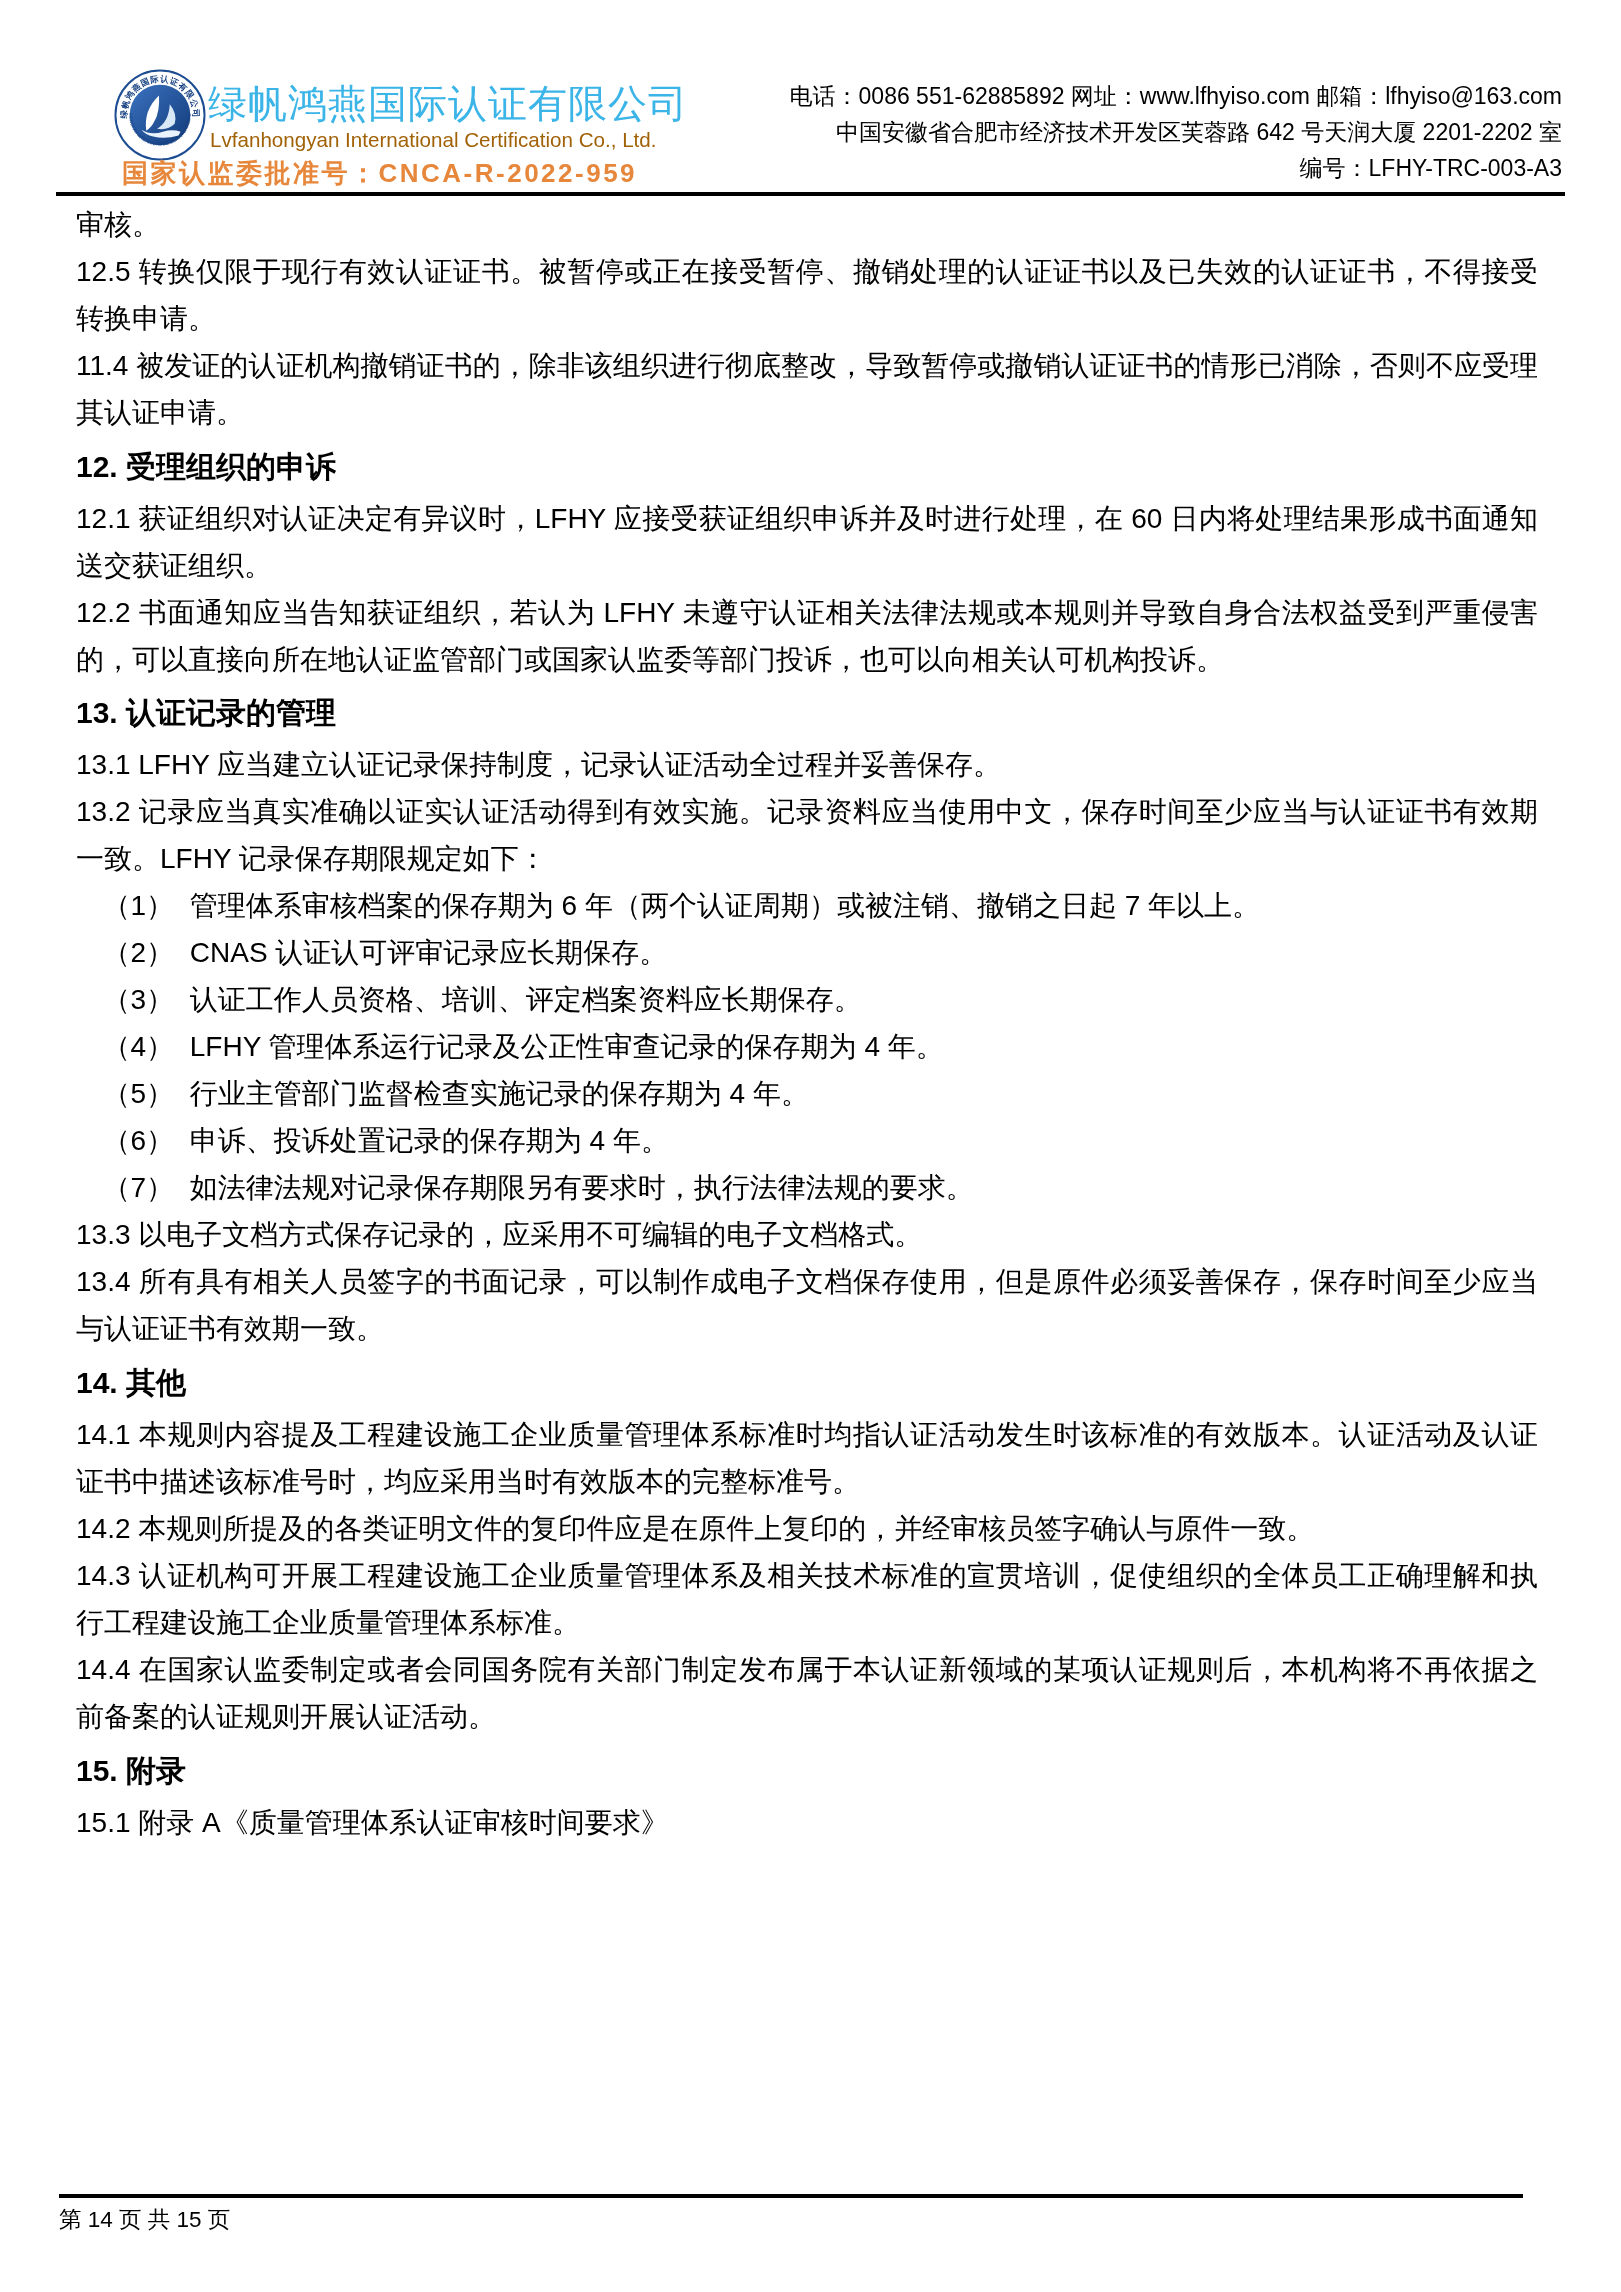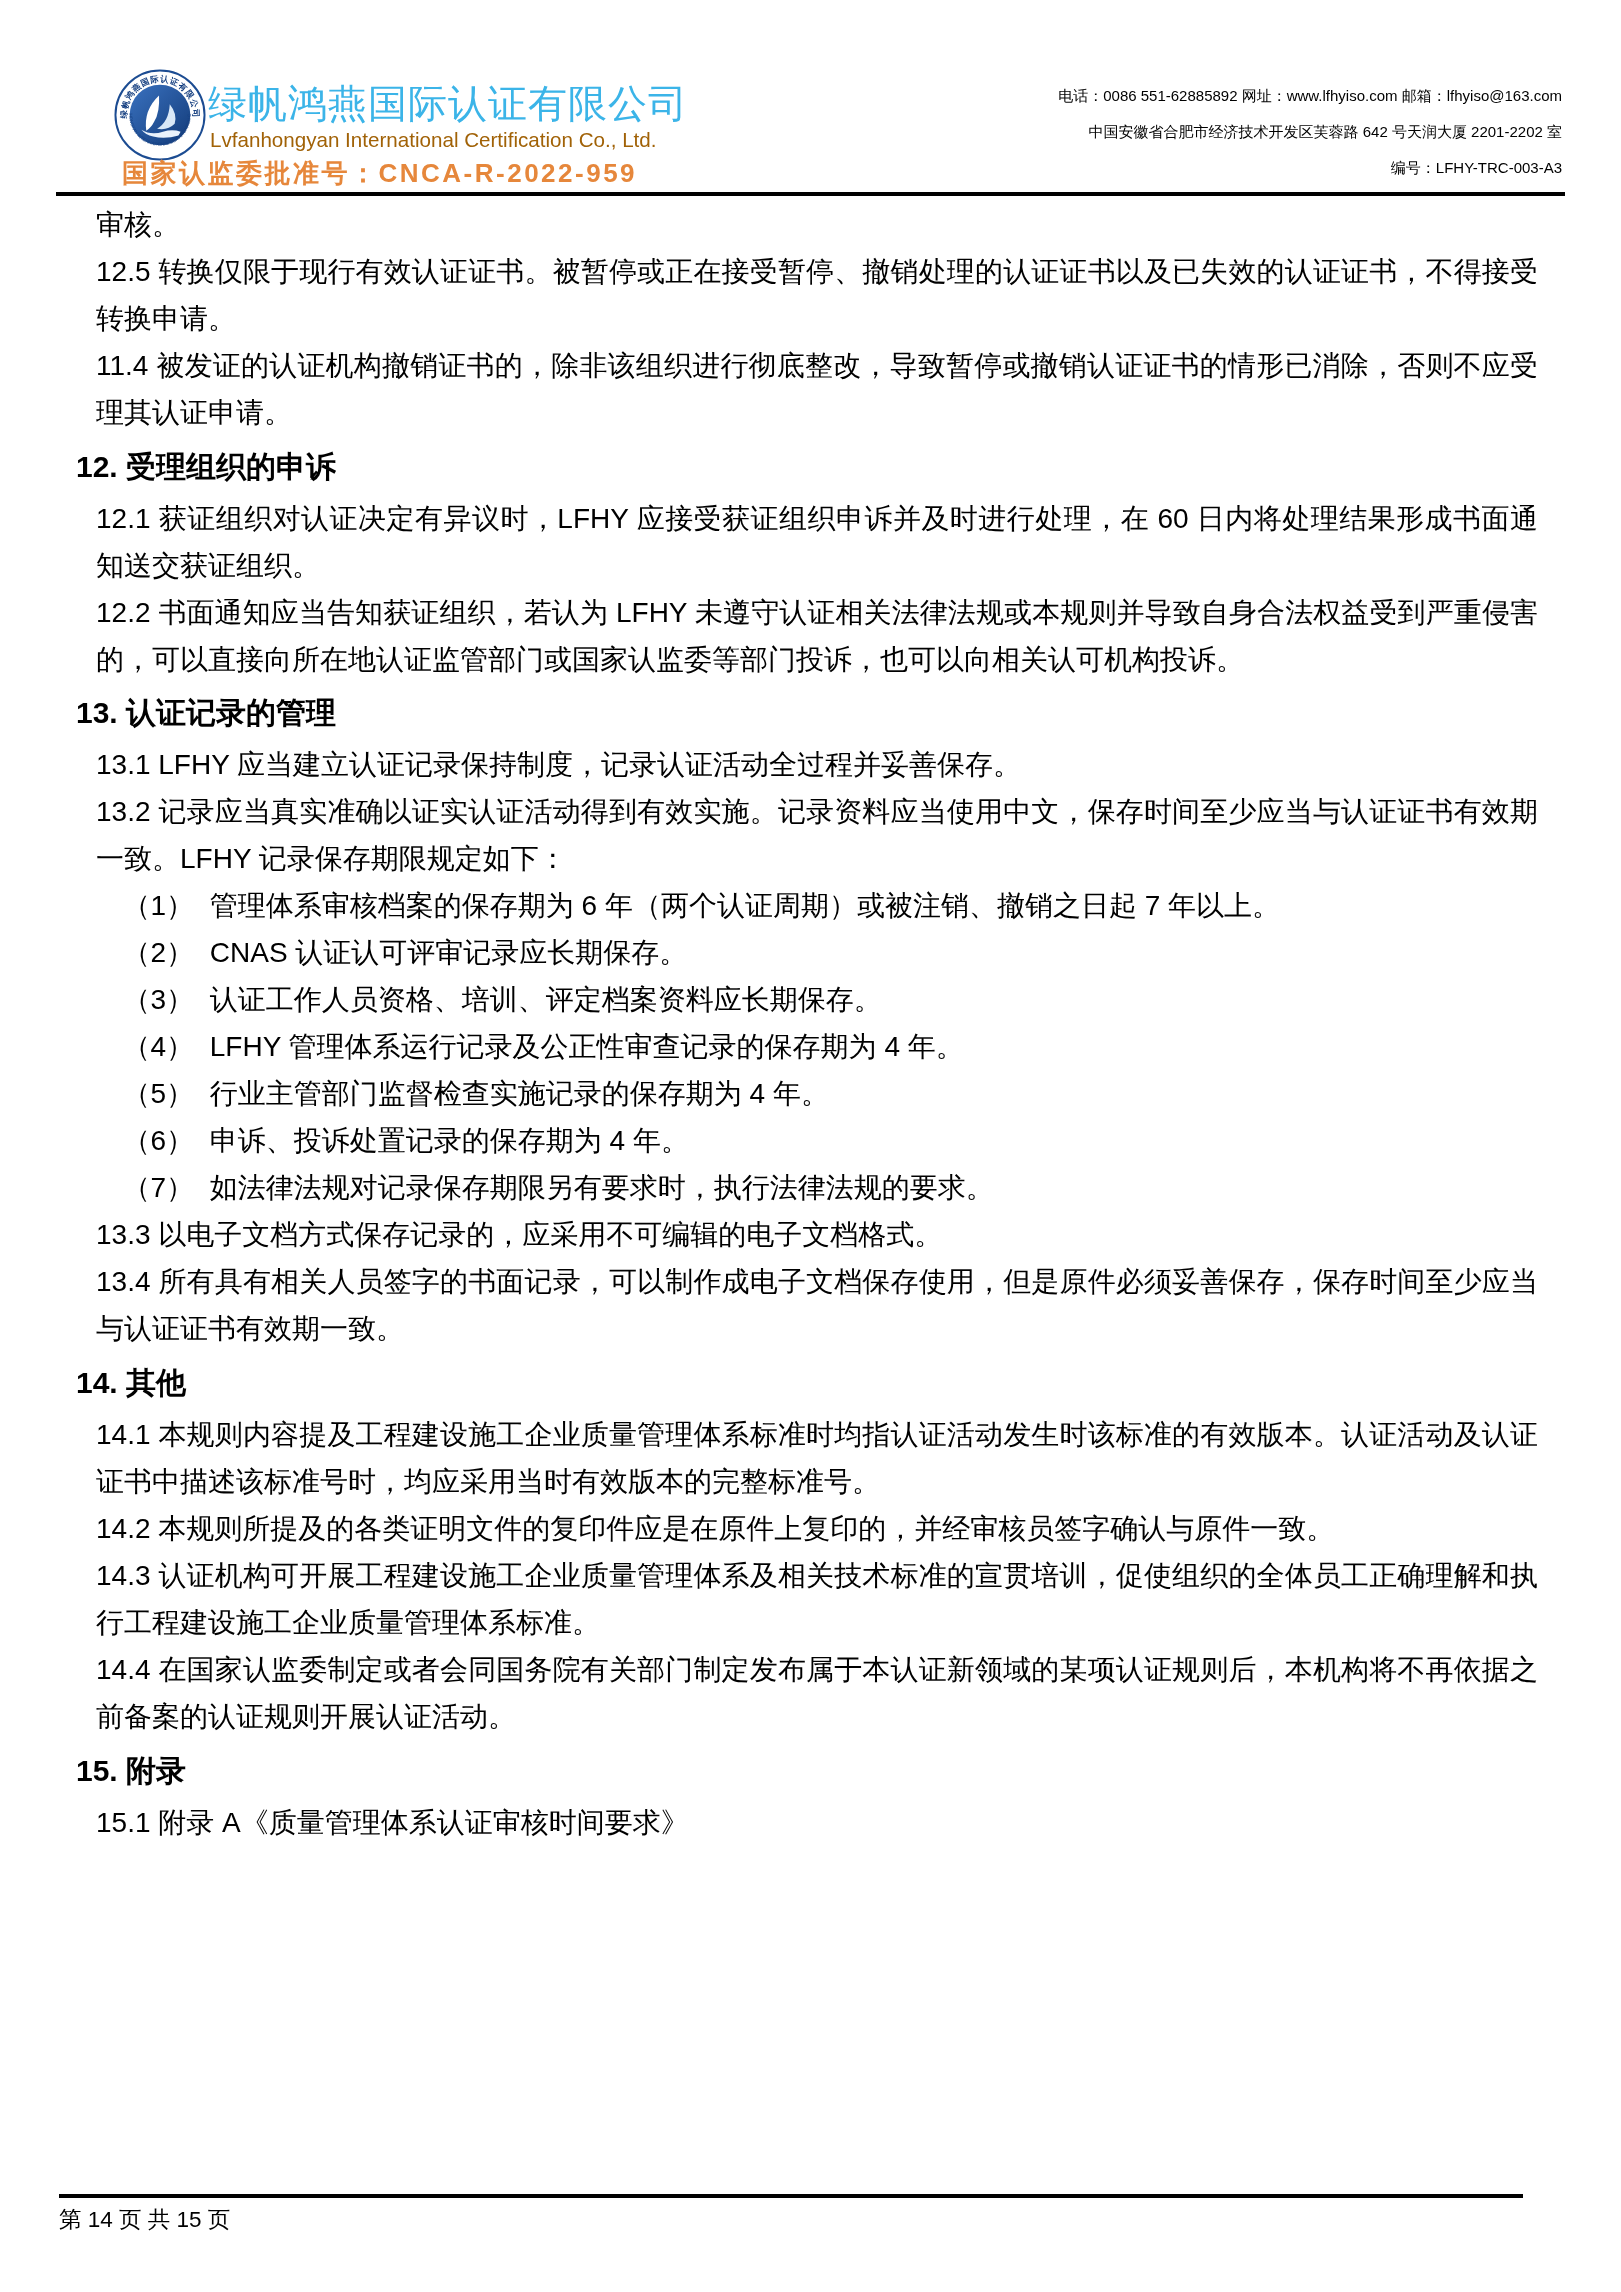--- a/index.html
+++ b/index.html
@@ -23,37 +23,36 @@
     font-size:20.6px;line-height:23.5px;
     color:#a16207;white-space:nowrap;
   }
   .approval{
     position:absolute;left:122px;top:156px;
     font-size:26px;font-weight:700;letter-spacing:2.5px;
     color:#e6873b;white-space:nowrap;
   }
   .contact{
     position:absolute;top:78px;right:59px;
-    text-align:right;font-size:15px;line-height:36px;
+    text-align:right;font-size:23px;line-height:36px;
     color:#000;
   }
   .contact div{white-space:nowrap;}
   .header-rule{
     position:absolute;left:56px;top:192px;
     width:1509px;height:3.9px;background:#000;
   }
   
   .doc-body{
     position:absolute;left:76px;top:201px;width:1462px;
   }
   .para{
     font-size:28px;line-height:47px;
     text-align:justify;text-align-last:left;
     word-break:break-word;
-    margin-left:20px;
   }
   .heading{
     font-size:30px;line-height:45px;font-weight:700;
     margin:7.8px 0 5.9px 0;
   }
   .list{padding-left:26.5px;}
   .marker{margin-right:15.7px;}
   
   .footer-rule{
     position:absolute;left:59px;top:2194px;

